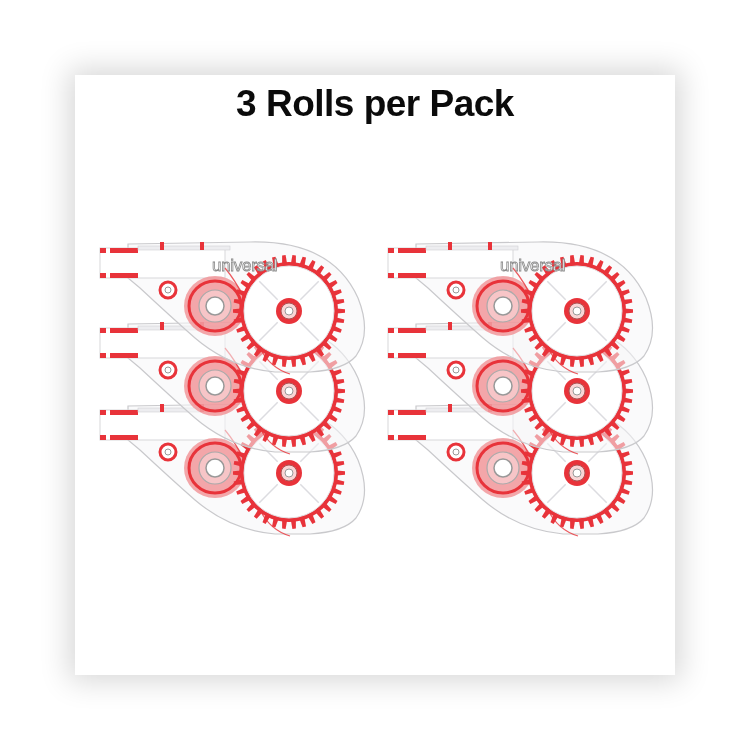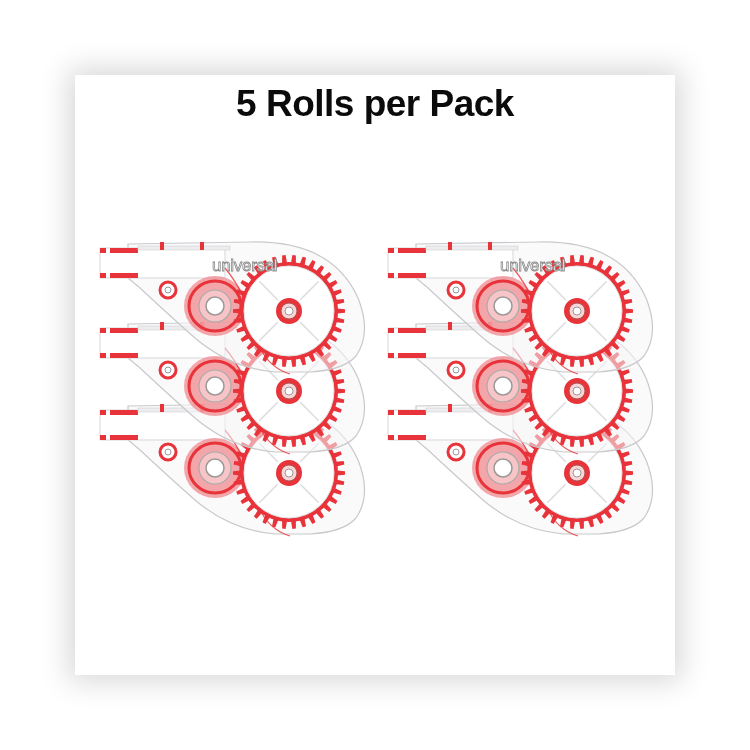--- a/index.html
+++ b/index.html
@@ -25,21 +25,21 @@
     .logo-text {
       font-family: "Liberation Sans", sans-serif;
       font-size: 17px; fill: #ffffff; stroke: #8a8a8a; stroke-width: 0.8px;
       letter-spacing: -0.3px;
     }
   </style>
 </head>
 <body>
 
 <div class="card">
-  <div class="title">5 Rolls per Pack</div>
+  <div class="title">3 Rolls per Pack</div>
 </div>
 
 <svg class="product" id="product-svg" viewBox="0 0 750 750" xmlns="http://www.w3.org/2000/svg">
     <g transform="translate(100,400)">
       <path d="M28 6 L150 4 Q232 2 258 60 Q272 95 256 118 Q244 132 210 134 L175 134 Q130 130 95 100 Q70 78 40 50 L28 40 Z" fill="rgba(245,245,247,0.55)" stroke="#c9c9cc" stroke-width="1.2"></path>
       <rect x="0" y="10" width="125" height="30" fill="#ffffff" stroke="#d7d7da" stroke-width="1"></rect>
       <rect x="0" y="10" width="6" height="5" fill="#e8333a"></rect>
       <rect x="10" y="10" width="28" height="5" fill="#e8333a"></rect>
       <rect x="0" y="35" width="6" height="5" fill="#e8333a"></rect>
       <rect x="10" y="35" width="28" height="5" fill="#e8333a"></rect>

